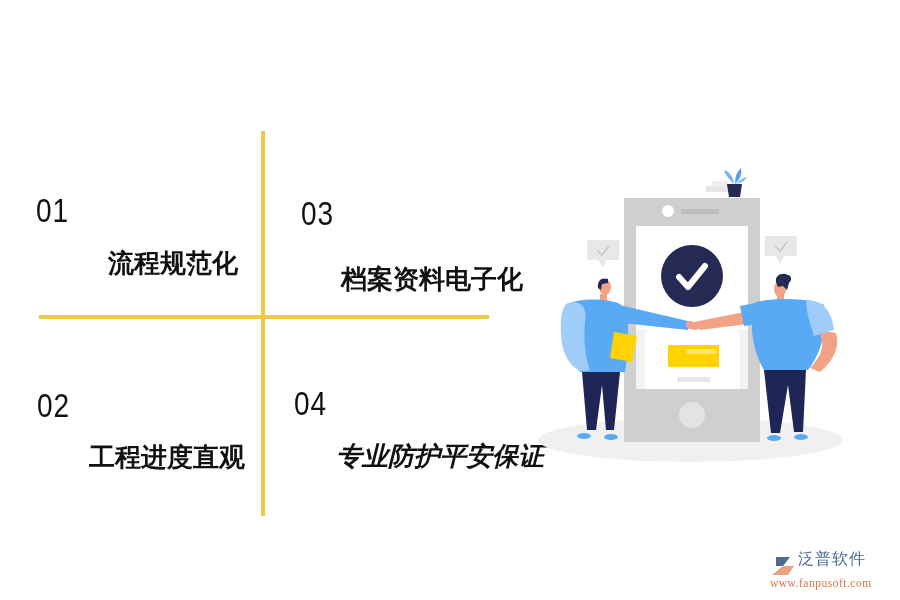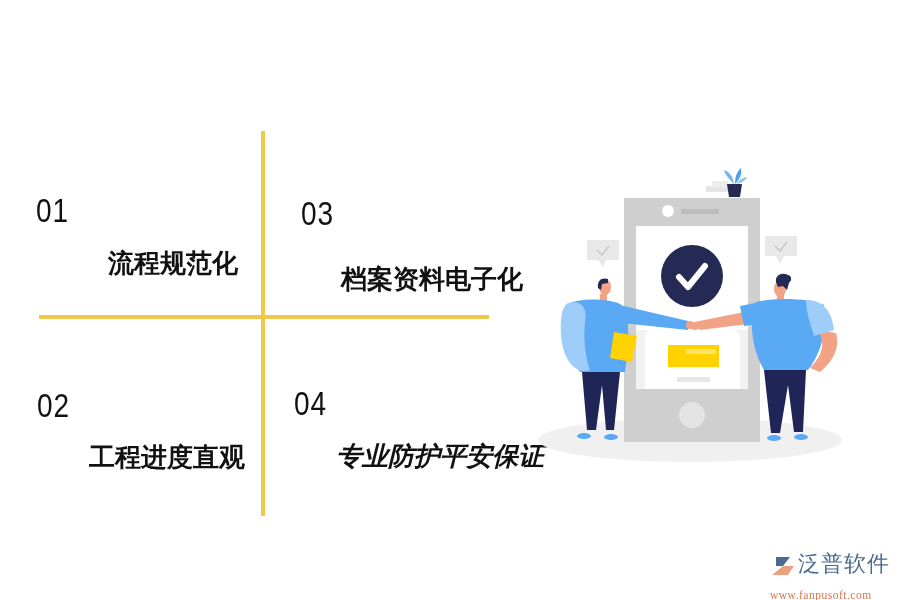--- a/index.html
+++ b/index.html
@@ -22,26 +22,26 @@
       font-size: 33px; font-weight: normal; color: #111; letter-spacing: 1px;
       transform: scaleX(0.85); transform-origin: left center;
     }
     .label {
       position: absolute; font-size: 26px; font-weight: bold; color: #111;
       font-family: "DejaVu Sans", sans-serif; letter-spacing: 0px; margin-top: 48px;
     }
     .illus { position: absolute; left: 535px; top: 160px; width: 330px; height: 310px; }
     .logo { position: absolute; left: 768px; top: 553px; width: 125px; height: 40px; }
     .logo-text {
-      position: absolute; left: 30px; top: -4px; font-size: 22px; color: #4c6b8f;
+      position: absolute; left: 30px; top: -4px; font-size: 16px; color: #4c6b8f;
       font-family: "DejaVu Sans", sans-serif; letter-spacing: 1px; font-weight: normal;
     }
     .logo-url {
       position: absolute; left: 2px; top: 24px; font-size: 11.5px; color: #d9744a;
-      font-family: "Liberation Serif", serif; letter-spacing: 0.5px; margin-top: 12px;
+      font-family: "Liberation Serif", serif; letter-spacing: 0.5px;
     }
   </style>
 </head>
 <body>
 
 <div class="vline"></div>
 <div class="hline"></div>
 
 <div class="item">
   <span class="num" style="left:36px; top:192px;">01</span>

